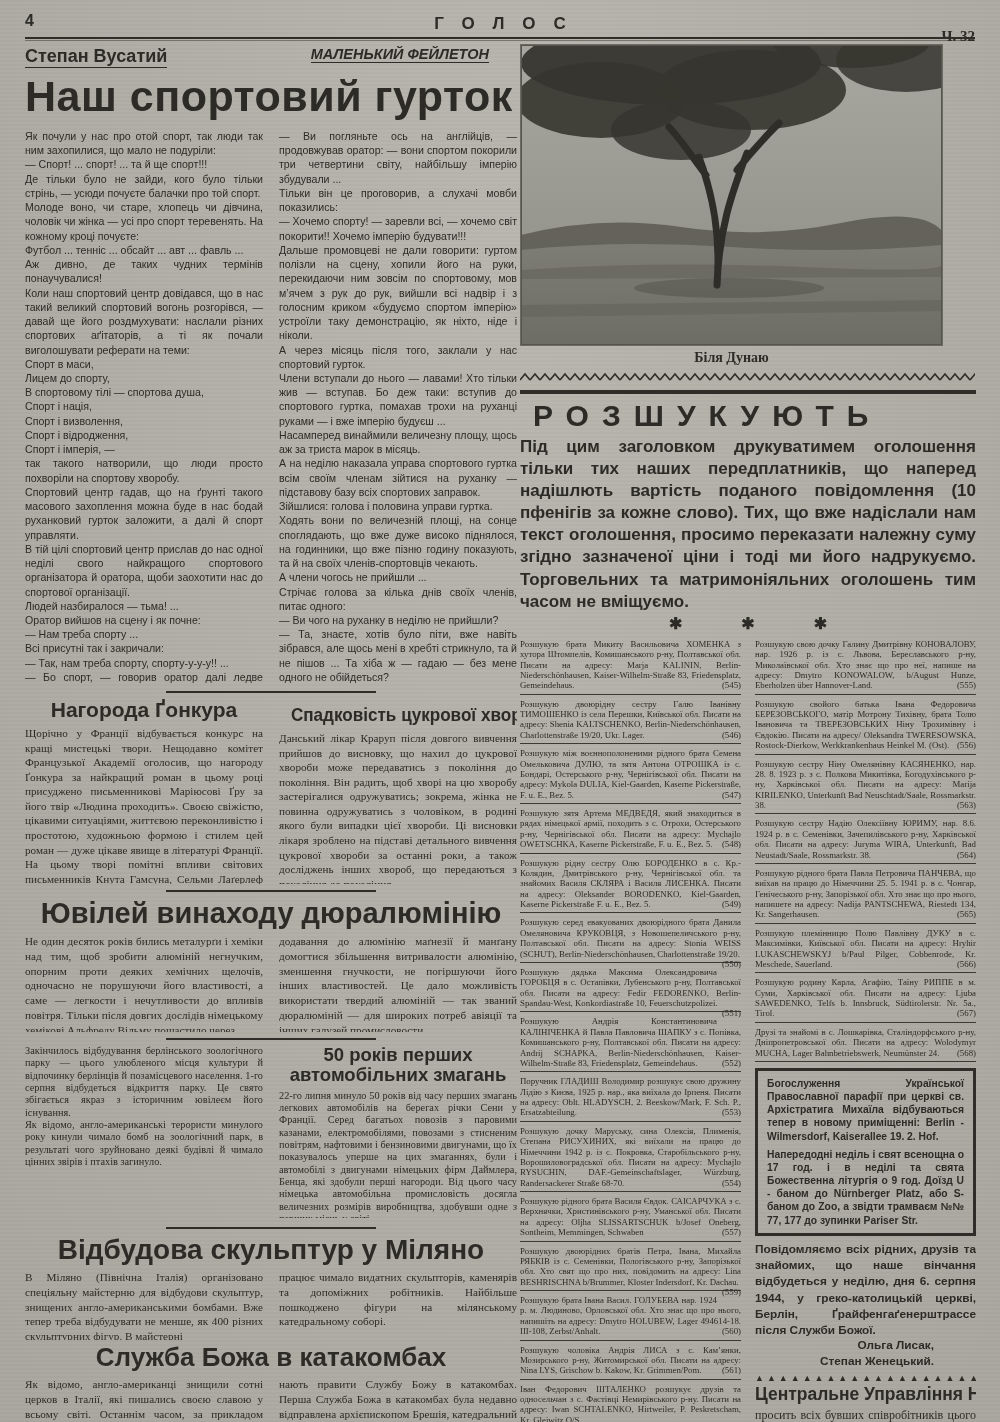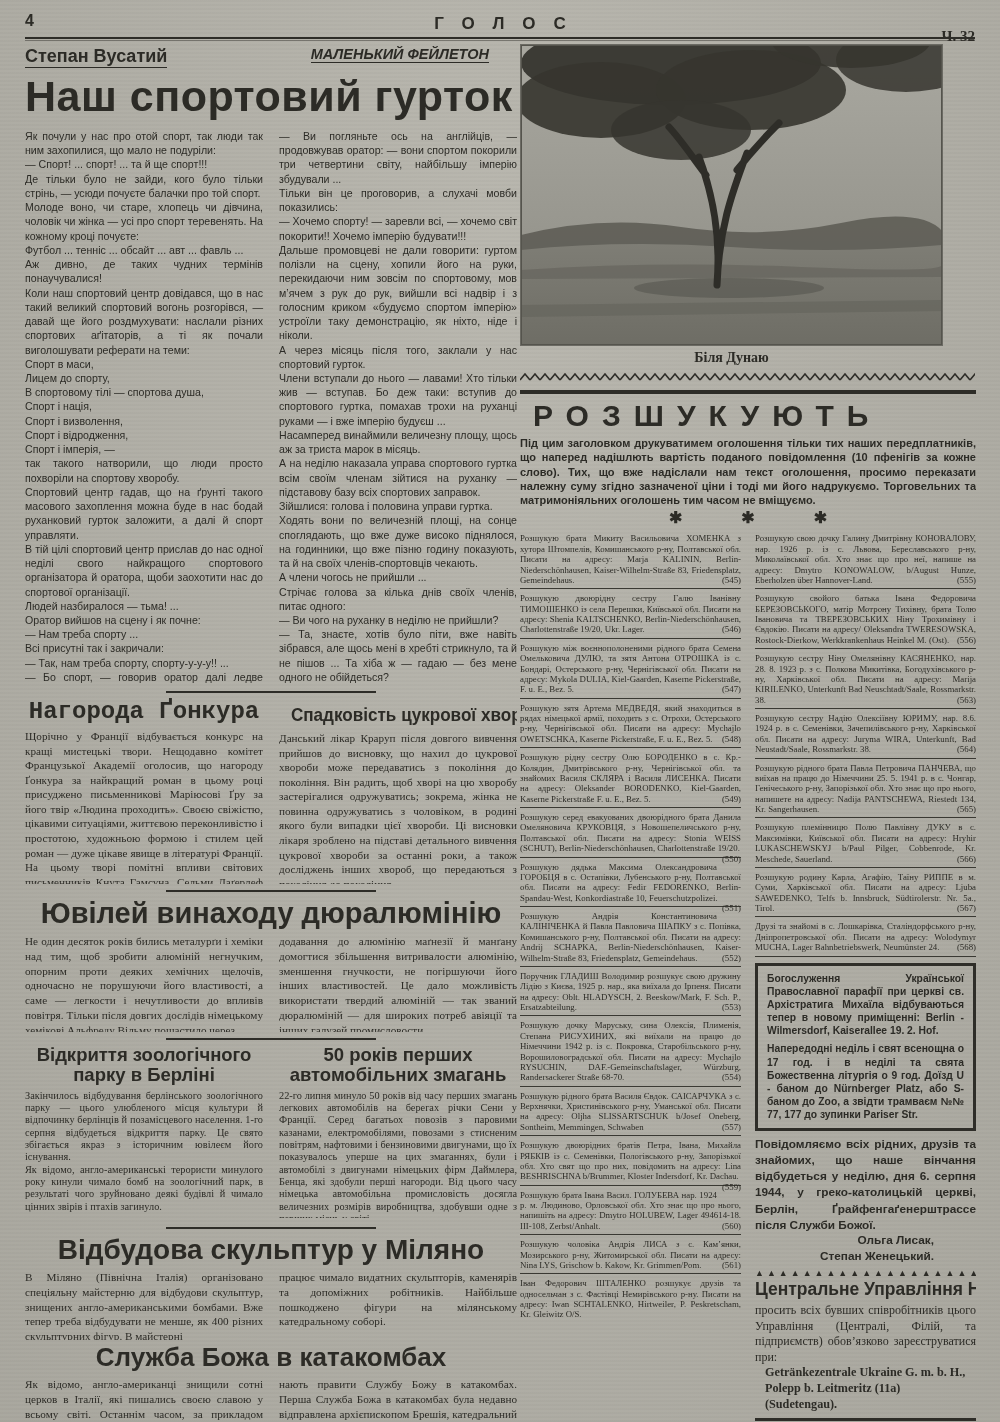--- a/index.html
+++ b/index.html
@@ -26,21 +26,21 @@
   .byline { font-family:"Liberation Sans",sans-serif; font-weight:bold; font-size:18px; border-bottom:1.5px solid #2c2b26; }
   .kicker { font-family:"Liberation Sans",sans-serif; font-weight:bold; font-style:italic; font-size:14.5px; border-bottom:1.5px solid #2c2b26; }
   .feu-title { font-family:"Liberation Sans",sans-serif; font-weight:bold; font-size:43px; letter-spacing:.5px; margin:4px 0 8px; }
   .feu-cols { display:flex; gap:16px; height:556px; overflow:hidden;
     font-family:"Liberation Sans",sans-serif; font-size:10.6px; line-height:1.345; text-align:justify; }
   .feu-col { flex:1; min-width:0; white-space:pre-line; }
   .sect-rule { border-top:2.5px solid #2e2d28; width:210px; margin:6px auto 5px; }
   .two-art { display:flex; gap:16px; }
   .art { flex:1; min-width:0; overflow:hidden; }
   .art h2, .span-art h2, .art h3 { font-family:"Liberation Sans",sans-serif; font-weight:bold; text-align:center; }
-  .gonkur h2 { font-size:24px; margin-bottom:4px;font-family:Liberation Mono, monospace; }
+  .gonkur h2 { font-size:21px; margin-bottom:4px; }
   .diabetes h2 { font-size:19px; margin:6px 0 5px; transform:scaleX(.9); transform-origin:center; white-space:nowrap; }
   .art-body { font-size:11.2px; line-height:1.3; text-align:justify; white-space:pre-line; }
   .gonkur-row { height:186px; }
   .span-art h2 { font-size:29px; margin:2px 0 4px; }
   .cols2 { display:flex; gap:16px; overflow:hidden; }
   .cols2 .c { flex:1; min-width:0; font-size:11.2px; line-height:1.32; text-align:justify; white-space:pre-line; }
   .dural .cols2 { height:98px; }
   .zoo-row { height:176px; margin-top:2px; }
   .zoo-row h3 { font-size:18.5px; line-height:1.1; margin-bottom:4px; }
   .zoo-row .art-body { font-size:10.3px; line-height:1.2; height:128px; overflow:hidden; }
@@ -51,21 +51,21 @@
 
   
   .right-half { position:absolute; left:520px; top:44px; width:456px; height:1378px; overflow:hidden; }
   .photo-wrap { width:423px; border:1px solid #6b6a63; }
   .photo-wrap svg { display:block; }
   .caption { width:423px; text-align:center; font-weight:bold; font-size:14px; margin-top:4px; }
   .zigzag { margin-top:7px; }
   .thick-rule { border-top:4px solid #2e2d28; margin-top:5px; }
   .wanted-title { text-align:left; font-family:"Liberation Sans",sans-serif; font-weight:bold;
     font-size:30px; letter-spacing:13px; padding-left:13px; margin-top:5px; }
-  .wanted-intro { font-family:"Liberation Sans",sans-serif; font-weight:bold; font-size:11px;
+  .wanted-intro { font-family:"Liberation Sans",sans-serif; font-weight:bold; font-size:17px;
     line-height:1.3; text-align:justify; margin-top:3px; }
   .asterisks { text-align:center; font-size:16px; font-weight:bold; word-spacing:55px; margin:1px 0 2px; }
   .ads-row { display:flex; gap:14px; align-items:flex-start; }
   .ads-col { flex:1; min-width:0; }
   .ad { font-size:8.8px; line-height:1.18; text-align:justify; padding:4px 0 3px; border-bottom:1.5px solid #3a3933; }
   .ads-col .ad:last-child { border-bottom:none; }
   .ad-num { float:right; padding-left:5px; }
   .church-box { border:3px solid #2e2d28; padding:6px 9px; margin:6px 0 5px;
     font-family:"Liberation Sans",sans-serif; font-weight:bold; font-size:10.3px; line-height:1.28; text-align:justify; }
   .church-box p + p { margin-top:5px; }
@@ -166,21 +166,20 @@
       <div class="cols2">
         <div class="c">Не один десяток років бились металурґи і хеміки над тим, щоб зробити алюміній негнучким, опорним проти деяких хемічних щелочів, одночасно не порушуючи його властивості, а саме — легкости і нечутливости до впливів повітря. Тільки після довгих дослідів німецькому хемікові Альфреду Вільму пощастило через</div>
         <div class="c">додавання до алюмінію маґнезії й манґану домогтися збільшення витривалости алюмінію, зменшення гнучкости, не погіршуючи його інших властивостей. Це дало можливість використати твердий алюміній — так званий дюралюміній — для широких потреб авіяції та інших галузей промисловости.</div>
       </div>
     </div>
 
     <div class="sect-rule"></div>
 
     <div class="two-art zoo-row">
       <div class="art">
-        <h3>Відкриття зоологічного парку в Берліні</h3>
         <div class="art-body">Закінчилось відбудування берлінського зоологічного парку — цього улюбленого місця культури й відпочинку берлінців й позамісцевого населення. 1-го серпня відбудеться відкриття парку. Це свято збігається якраз з історичним ювілеєм його існування.
 Як відомо, англо-американські терористи минулого року кинули чимало бомб на зоологічний парк, в результаті чого зруйновано деякі будівлі й чимало цінних звірів і птахів загинуло.</div>
       </div>
       <div class="art">
         <h3>50 років перших автомобільних змагань</h3>
         <div class="art-body">22-го липня минуло 50 років від часу перших змагань легкових автомобілів на берегах річки Сени у Франції. Серед багатьох повозів з паровими казанами, електромобілями, повозами з стисненим повітрям, нафтовими і бензиновими двигунами, що їх показувалось уперше на цих змаганнях, були і автомобілі з двигунами німецьких фірм Даймлера, Бенца, які здобули перші нагороди. Від цього часу німецька автомобільна промисловість досягла величезних розмірів виробництва, здобувши одне з перших місць у світі.</div>
       </div>
     </div>
 
     <div class="sect-rule"></div>

